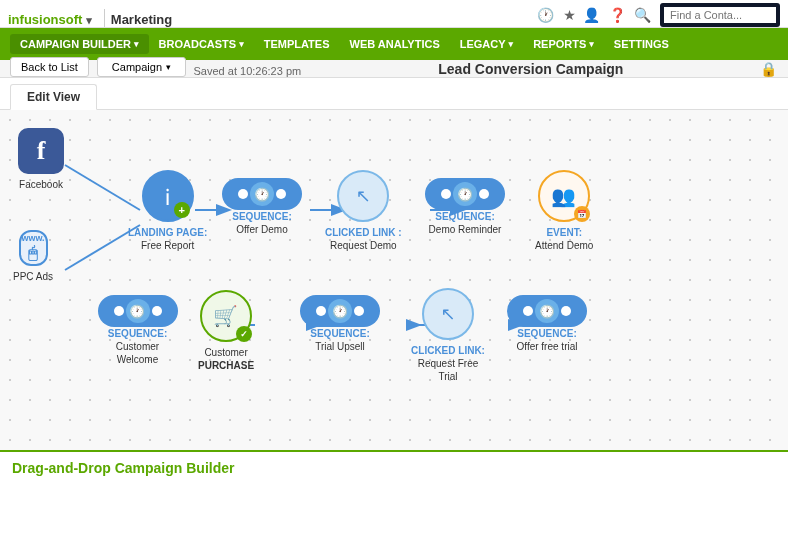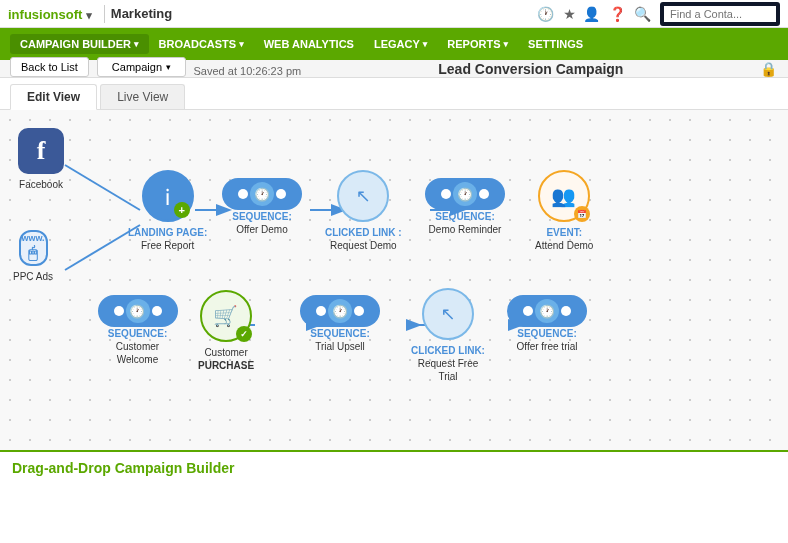--- a/index.html
+++ b/index.html
@@ -3,21 +3,21 @@
   <meta charset="utf-8">
   <style>
     * { box-sizing: border-box; margin: 0; padding: 0; }
     body { font-family: Arial, sans-serif; font-size: 12px; background: #fff; width: 788px; height: 543px; overflow: hidden; }
 
     
     .top-bar {
       background: #fff;
       height: 28px;
       display: flex;
-      align-items: center;
+      align-items: flex-end;
       padding: 0 8px;
       border-bottom: 1px solid #ddd;
     }
     .logo {
       color: #5ba800;
       font-weight: bold;
       font-size: 14px;
       margin-right: 6px;
     }
     .logo span { color: #333; font-size: 11px; }
@@ -231,37 +231,37 @@
     <span style="font-size:14px;">👤</span>
     <span style="font-size:14px;">❓</span>
     <span style="font-size:14px;">🔍</span>
     <input class="search-box" placeholder="Find a Conta..." type="text" style="">
   </div>
 </div>
 
 <div class="nav-bar">
   <div class="nav-item active nav-dropdown">CAMPAIGN BUILDER</div>
   <div class="nav-item nav-dropdown">BROADCASTS</div>
+  <div class="nav-item">TEMPLATES</div>
   <div class="nav-item">WEB ANALYTICS</div>
   <div class="nav-item nav-dropdown">LEGACY</div>
   <div class="nav-item nav-dropdown">REPORTS</div>
   <div class="nav-item">SETTINGS</div>
 </div>
 
 <div class="toolbar">
   <button class="btn-back">Back to List</button>
   <button class="btn-campaign">Campaign</button>
   <span class="saved-text">Saved at 10:26:23 pm</span>
   <span class="campaign-title">Lead Conversion Campaign</span>
   <span class="lock-icon">🔒</span>
 </div>
 
 <div class="tabs">
   <div class="tab active">Edit View</div>
-  <div class="tab">Live View</div>
 </div>
 
 <div class="canvas">
   <svg xmlns="http://www.w3.org/2000/svg">
 
     <line x1="65" y1="55" x2="140" y2="100" stroke="#4a90d9" stroke-width="2"></line>
     <line x1="65" y1="160" x2="140" y2="115" stroke="#4a90d9" stroke-width="2"></line>
 
     <line x1="195" y1="100" x2="228" y2="100" stroke="#4a90d9" stroke-width="2" marker-end="url(#arrow)"></line>
     <line x1="310" y1="100" x2="343" y2="100" stroke="#4a90d9" stroke-width="2" marker-end="url(#arrow)"></line>

